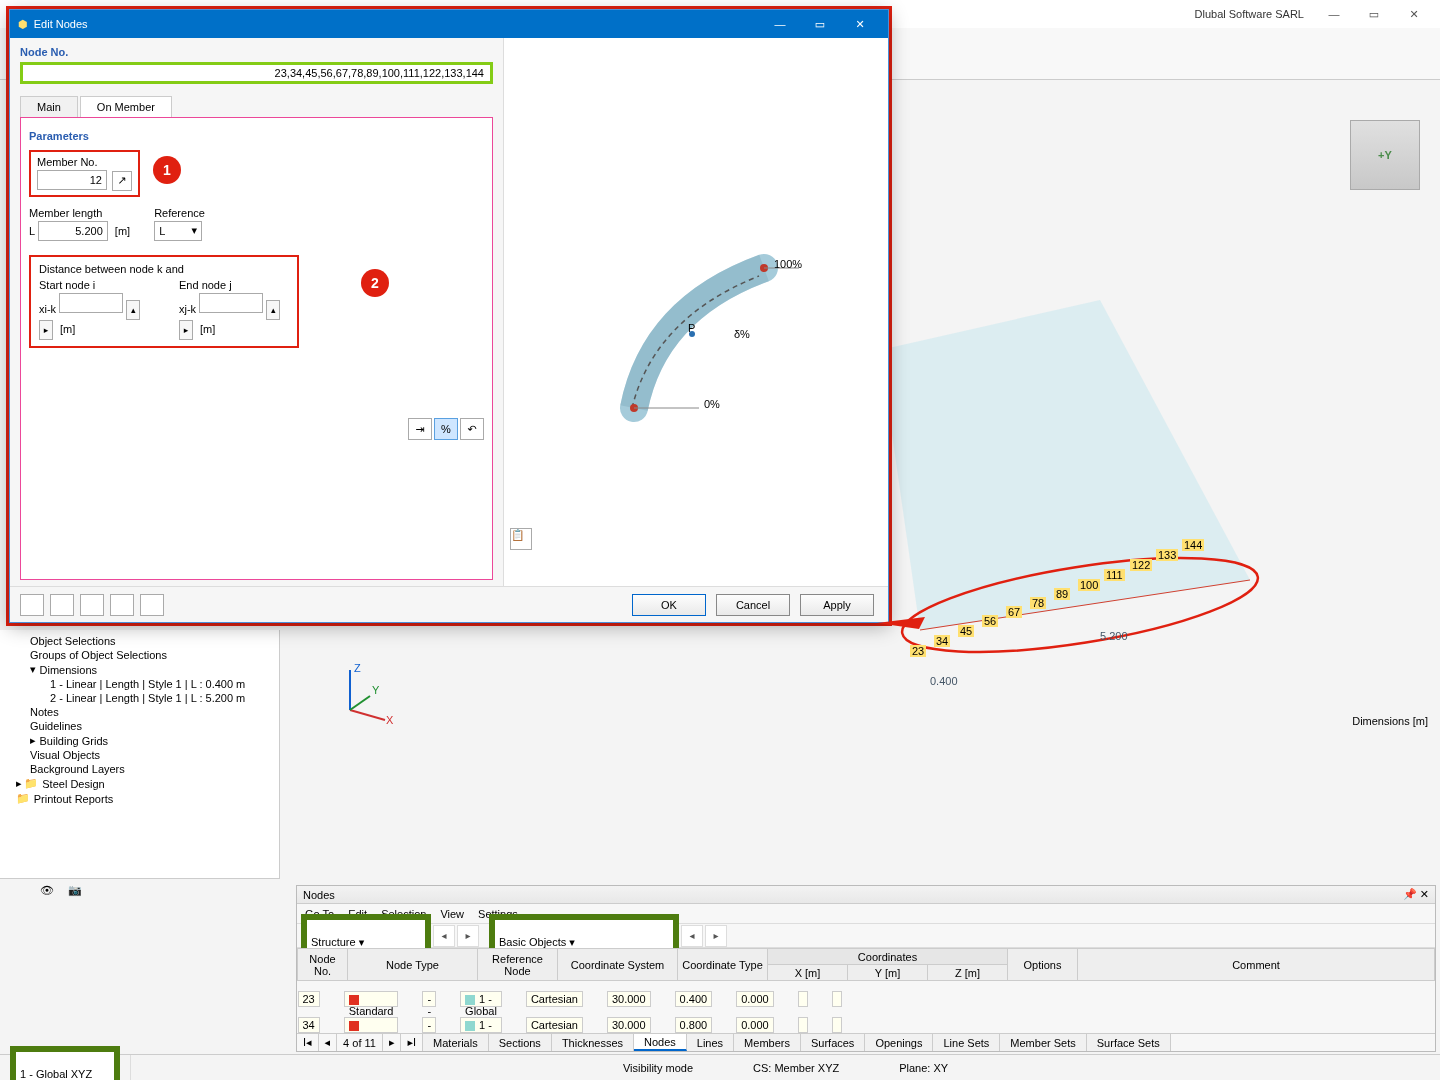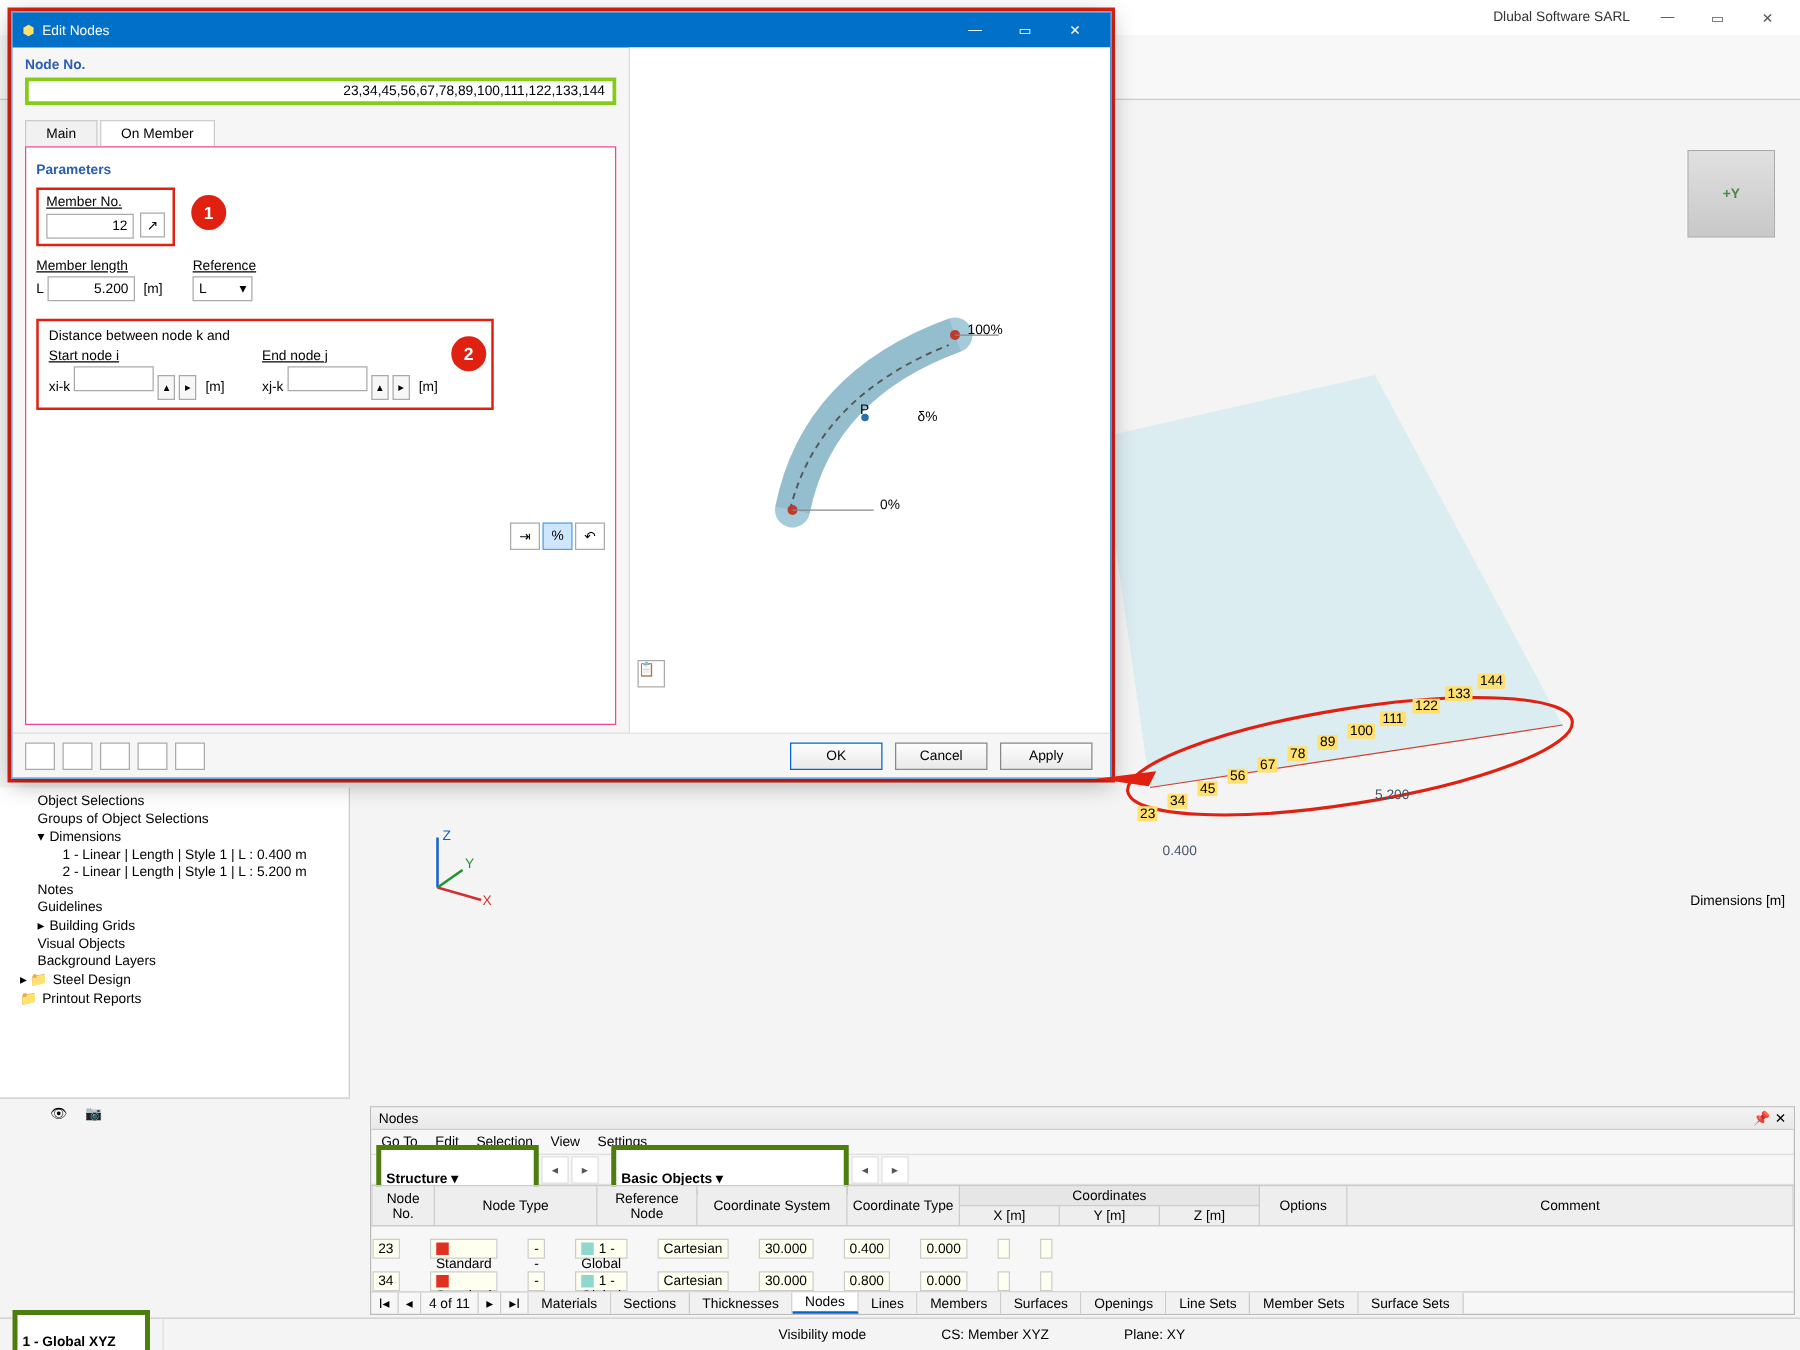--- a/index.html
+++ b/index.html
@@ -27,21 +27,21 @@
 
 .sidebar { position: absolute; left: 0; top: 630px; width: 280px; bottom: 180px; background: #fff; border-right: 1px solid #ccc; overflow: hidden; padding: 4px 6px; }
 .tree-item { display: flex; align-items: center; gap: 4px; padding: 1px 0 1px 24px; white-space: nowrap; }
 .tree-item.l2 { padding-left: 44px; }
 
 
 .table-panel { position: absolute; left: 296px; right: 4px; bottom: 28px; height: 167px; background: #f7f7f7; border: 1px solid #bbb; display: flex; flex-direction: column; }
 .tp-head { background: linear-gradient(#f3f3f3,#e8e8e8); height: 18px; display: flex; align-items: center; justify-content: space-between; padding: 0 6px; border-bottom: 1px solid #ccc; }
 .tp-menu { height: 20px; display: flex; align-items: center; gap: 14px; padding: 0 8px; border-bottom: 1px solid #ddd; }
 .tp-tools { height: 24px; display: flex; align-items: center; gap: 2px; padding: 0 4px; border-bottom: 1px solid #ddd; }
-.sel { height: 18px; border: 4px solid #4d7c0f; background: #fff; padding: 16px 4px; font-weight: bold; }
+.sel { height: 18px; border: 6px solid #4d7c0f; background: #fff; padding: 16px 4px; }
 .grid { flex: 1; overflow: hidden; }
 .grid table { width: 100%; border-collapse: collapse; table-layout: fixed; }
 .grid th, .grid td { border: 1px solid #ccc; padding: 1px 4px; font-size: 11px; height: 16px; }
 .grid th { background: #eee; font-weight: normal; }
 .grid th.group { background: #e6e6e6; }
 .grid td.num { text-align: right; }
 .grid td.cen, .grid th { text-align: center; }
 .grid tr.row td { background: #fffff0; }
 .grid td .sq-red { display:inline-block; width:10px; height:10px; background:#e03020; vertical-align:middle; margin-right:4px; }
 .grid td .sq-cy { display:inline-block; width:10px; height:10px; background:#8fd8d0; vertical-align:middle; margin-right:4px; }
@@ -71,28 +71,28 @@
 .fs-title { color: #2a5db0; font-weight: 600; padding: 4px 0; }
 .input-text { width: 100%; height: 22px; border: 3px solid #84cc16; background: #fff; padding: 0 6px; text-align: right; }
 .tabs { display: flex; gap: 2px; margin-top: 6px; }
 .dlg-tab { padding: 4px 16px; background: #f1f1f1; border: 1px solid #ccc; border-bottom: none; }
 .dlg-tab.active { background: #fff; }
 .tab-pane { border: 1px solid #ec4899; background: #fff; flex: 1; padding: 8px; position: relative; }
 
 .param-block { position: relative; }
 .red-box { border: 2px solid #e02010; padding: 4px 6px; display: inline-block; }
 .callout { width: 28px; height: 28px; border-radius: 50%; background: #e02010; color: #fff; display: inline-flex; align-items: center; justify-content: center; font-size: 14px; font-weight: 600; position: absolute; }
-.lbl { display: block; margin-bottom: 2px; text-decoration: underline; }
+.lbl { display: block; margin-bottom: 2px; }
 .numfield { width: 70px; height: 20px; border: 1px solid #aaa; text-align: right; padding-right: 4px; background:#fff; }
 .unit { margin-left: 4px; }
 .pickbtn { width: 20px; height: 20px; border: 1px solid #aaa; background: #fff; margin-left: 2px; display: inline-flex; align-items: center; justify-content: center; }
 .row { display: flex; align-items: flex-end; gap: 24px; margin-top: 10px; }
 .dropdown { width: 48px; height: 20px; border: 1px solid #aaa; background: #fff; padding: 0 4px; display:inline-flex; align-items:center; justify-content:space-between; }
 
-.dist-box { border: 2px solid #e02010; padding: 6px 8px; margin-top: 14px; width: 366px; position: relative; }
+.dist-box { border: 2px solid #e02010; padding: 6px 8px; margin-top: 14px; width: 270px; position: relative; }
 .dist-cols { display: flex; gap: 30px; margin-top: 4px; }
 .spin { width: 64px; height: 20px; border: 1px solid #aaa; background: #fff; display:inline-flex; }
 .mini { width: 14px; height: 20px; border: 1px solid #aaa; background: #f7f7f7; display:inline-flex; align-items:center; justify-content:center; font-size:9px; }
 
 .mode-btns { position: absolute; right: 8px; top: 300px; display: flex; gap: 2px; }
 .mode-btns .mb { width: 24px; height: 22px; border: 1px solid #aaa; background: #fff; display:inline-flex; align-items:center; justify-content:center; }
 .mode-btns .mb.active { background: #cfe6ff; border-color: #5aa0e0; }
 
 .dlg-bottom-icons { position: absolute; left: 10px; bottom: 6px; display: flex; gap: 6px; }
 .dlg-bottom-icons .ib { width: 24px; height: 22px; border: 1px solid #aaa; background: #fff; }

